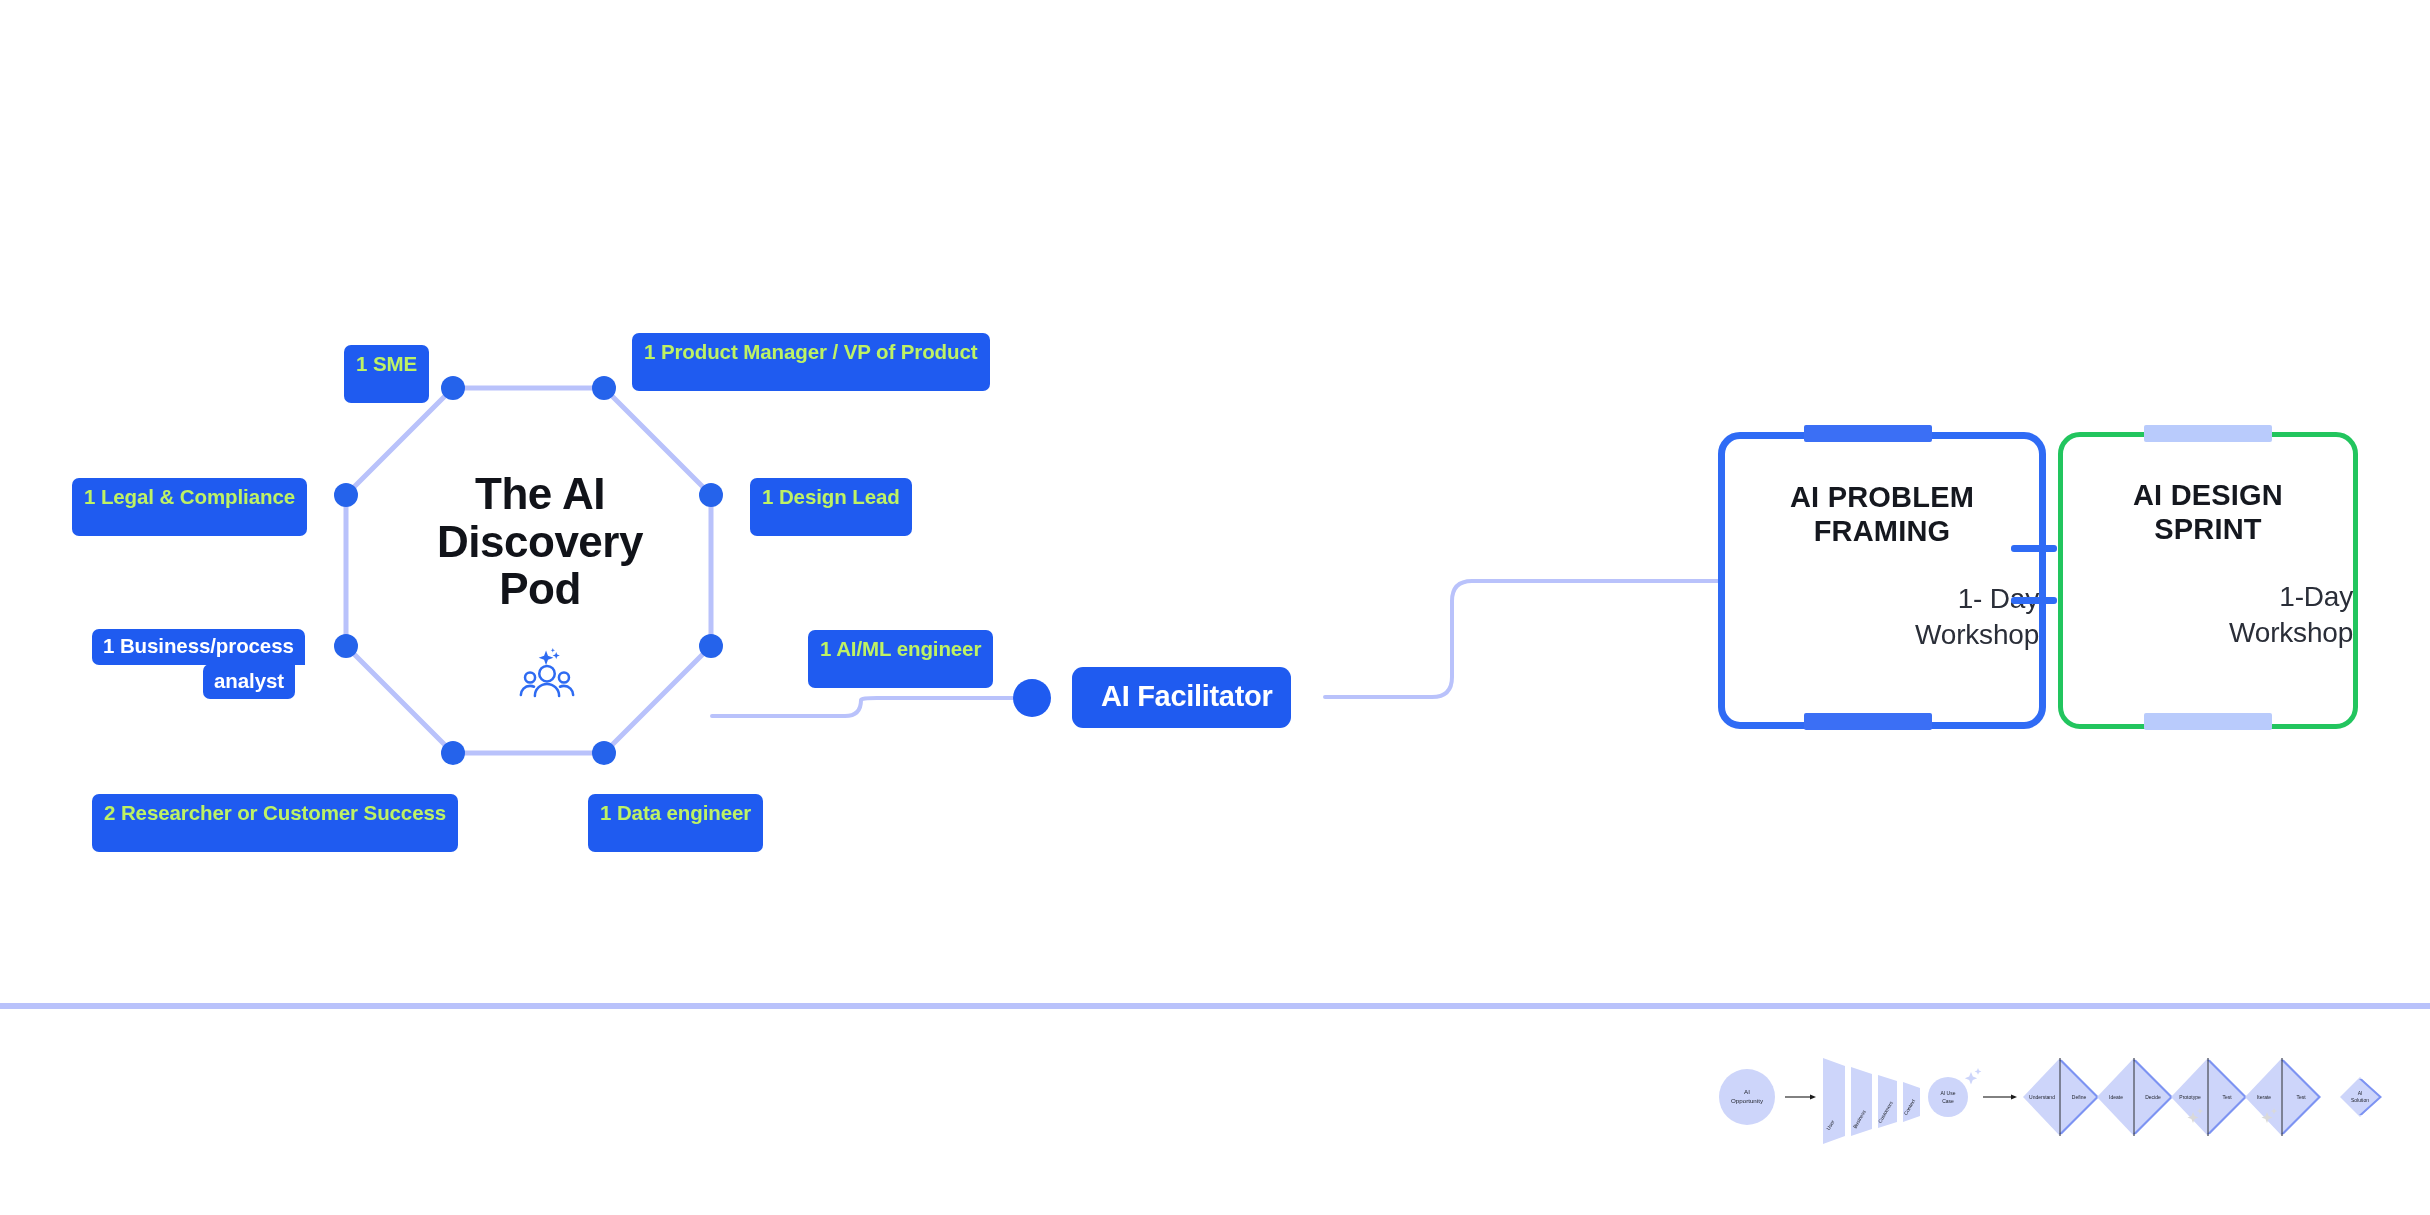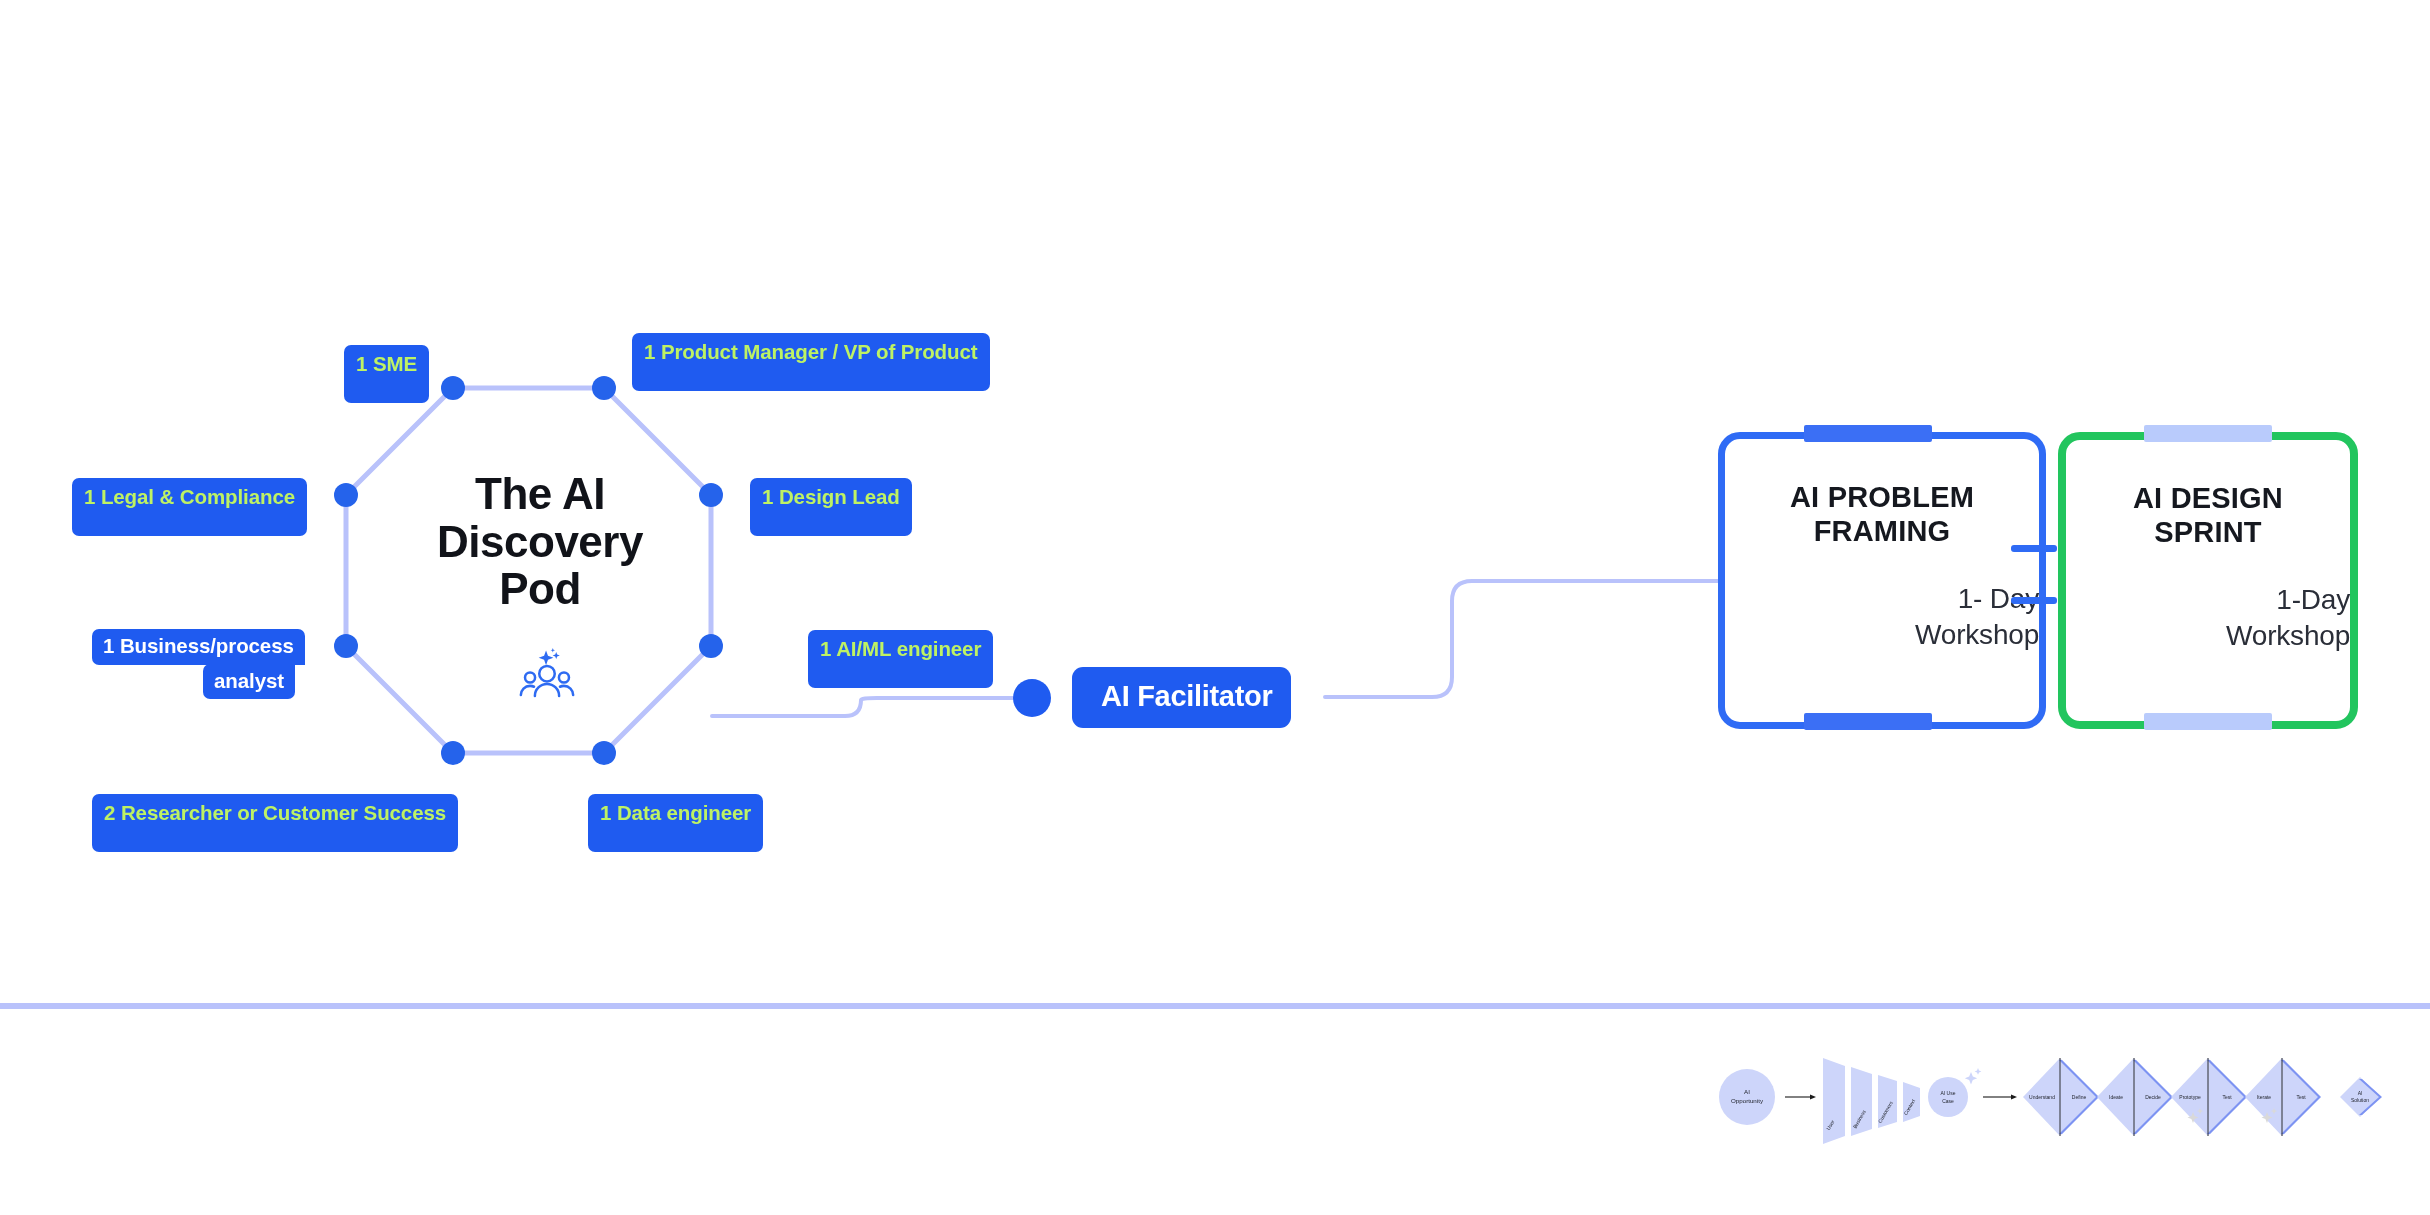--- a/index.html
+++ b/index.html
@@ -256,21 +256,21 @@
     <div class="wsub">1- Day
 Workshop</div>
   </div>
   <div class="cap" style="left:1804px; top:425px; width:128px; background:#3B6FF5;"></div>
   <div class="cap" style="left:1804px; top:713px; width:128px; background:#3B6FF5;"></div>
 
   <div class="abs" style="left:2011px; top:545px; width:46px; height:7px; background:#2F6BF5; border-radius:3px;"></div>
   <div class="abs" style="left:2011px; top:597px; width:46px; height:7px; background:#2F6BF5; border-radius:3px;"></div>
 
   <div class="wcard" style="left:2058px; top:432px; width:300px; height:297px;
-       border:8px solid #22c55e;">
+       border:5px solid #22c55e;">
     <div class="wtitle">AI DESIGN
 SPRINT</div>
     <div class="wsub">1-Day
 Workshop</div>
   </div>
   <div class="cap" style="left:2144px; top:425px; width:128px; background:#B9CBFC;"></div>
   <div class="cap" style="left:2144px; top:713px; width:128px; background:#B9CBFC;"></div>
 
   <div id="divider"></div>
 

